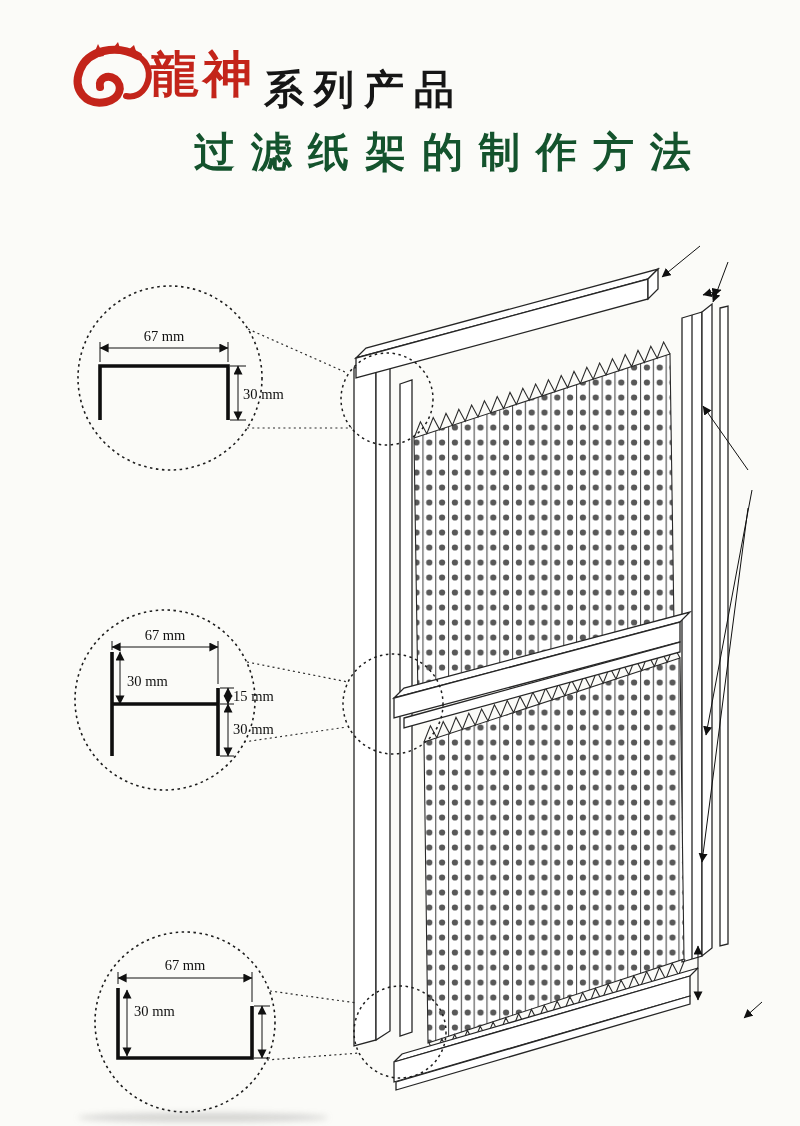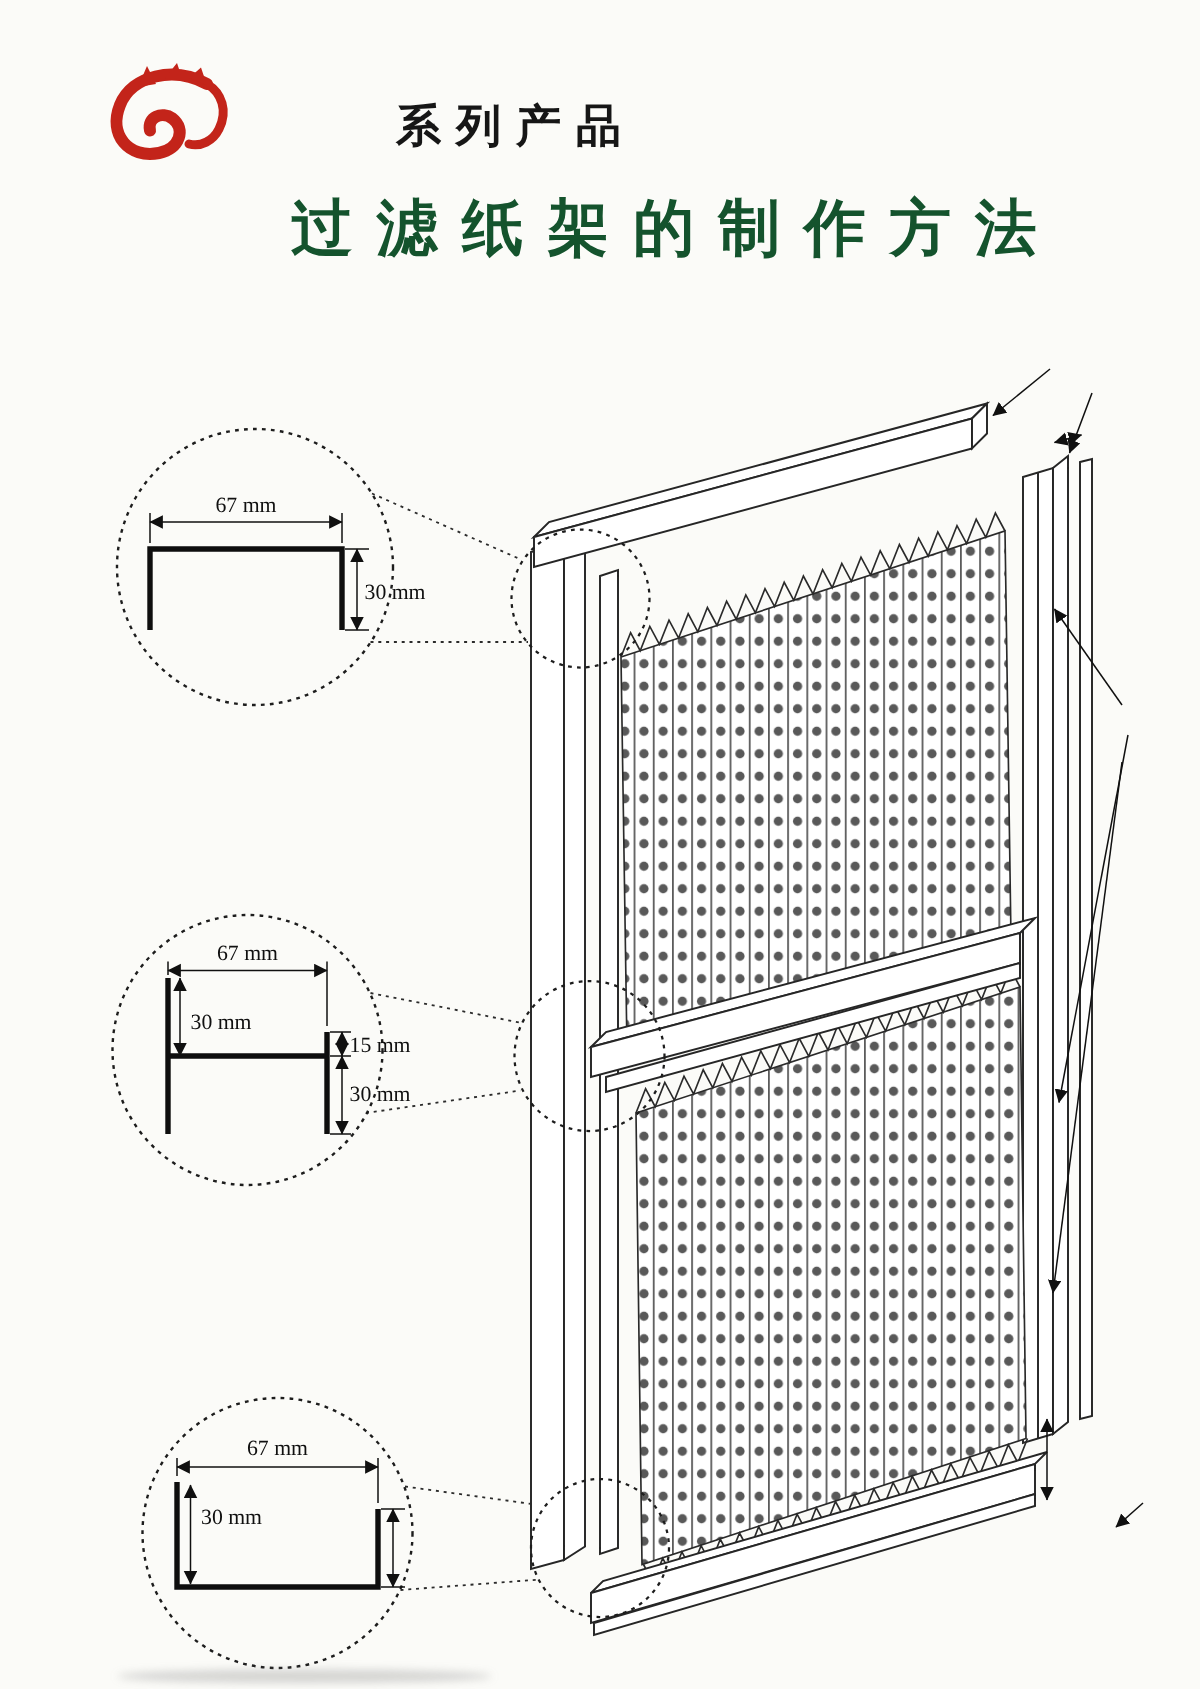--- a/index.html
+++ b/index.html
@@ -1,39 +1,40 @@
 <!DOCTYPE html>
 <html><head>
 <meta charset="utf-8">
 <style>
   html,body{margin:0;padding:0;background:#e8e8e6;}
   .page{position:relative;width:800px;height:1126px;background:#fbfbf8;overflow:hidden;
         font-family:"Liberation Serif","DejaVu Serif",serif;}
   .brand-name{position:absolute;left:150px;top:50px;font-size:49px;font-weight:bold;
               color:#c3241a;letter-spacing:4px;line-height:1;}
-  .brand-suffix{position:absolute;left:264px;top:70px;font-size:30px;font-weight:bold;
+  .brand-suffix{position:absolute;left:264px;top:70px;font-size:40px;font-weight:bold;
                 color:#161616;letter-spacing:10px;line-height:1;}
   .page-title{position:absolute;left:194px;top:132px;font-size:41px;font-weight:bold;
               color:#14532d;letter-spacing:16px;line-height:1;
               font-family:"Liberation Serif","DejaVu Serif",serif;}
   .diagram{position:absolute;left:0;top:0;width:800px;height:1126px;}
   .dim{font-family:"Liberation Serif","DejaVu Serif",serif;font-size:14.5px;fill:#101010;}
   .smudge{position:absolute;left:78px;top:1113px;width:250px;height:9px;border-radius:50%;
           background:rgba(110,110,110,.28);filter:blur(3px);}
 </style>
 </head>
 <body>
 
 <div class="page">
 
   <svg class="logo" style="position:absolute;left:66px;top:40px" width="96" height="84" viewBox="0 0 96 84">
     <path d="M72 16 C50 4 22 10 14 30 C6 50 20 66 40 62 C54 59 58 46 49 39 C42 34 32 38 34 47" fill="none" stroke="#c3241a" stroke-width="8" stroke-linecap="round"></path>
     <path d="M72 16 C82 22 86 34 80 46 C76 54 68 58 60 56" fill="none" stroke="#c3241a" stroke-width="6" stroke-linecap="round"></path>
     <path d="M26 18 L32 4 L38 16 Z M44 12 L52 2 L56 14 Z M60 12 L68 5 L72 17 Z" fill="#c3241a"></path>
   </svg>
+  <div class="brand-name">龍神</div>
   <div class="brand-suffix">系列产品</div>
   <div class="page-title">过滤纸架的制作方法</div>
 
   <svg class="diagram" viewBox="0 0 800 1126">
     <defs>
       <pattern id="pleat" width="12.8" height="15" patternUnits="userSpaceOnUse">
         <rect width="12.8" height="15" fill="#ffffff"></rect>
         <line x1="0.6" y1="0" x2="0.6" y2="15" stroke="#3c3c3c" stroke-width="1"></line>
         <circle cx="6.9" cy="7.5" r="3.1" fill="#595959"></circle>
       </pattern>

